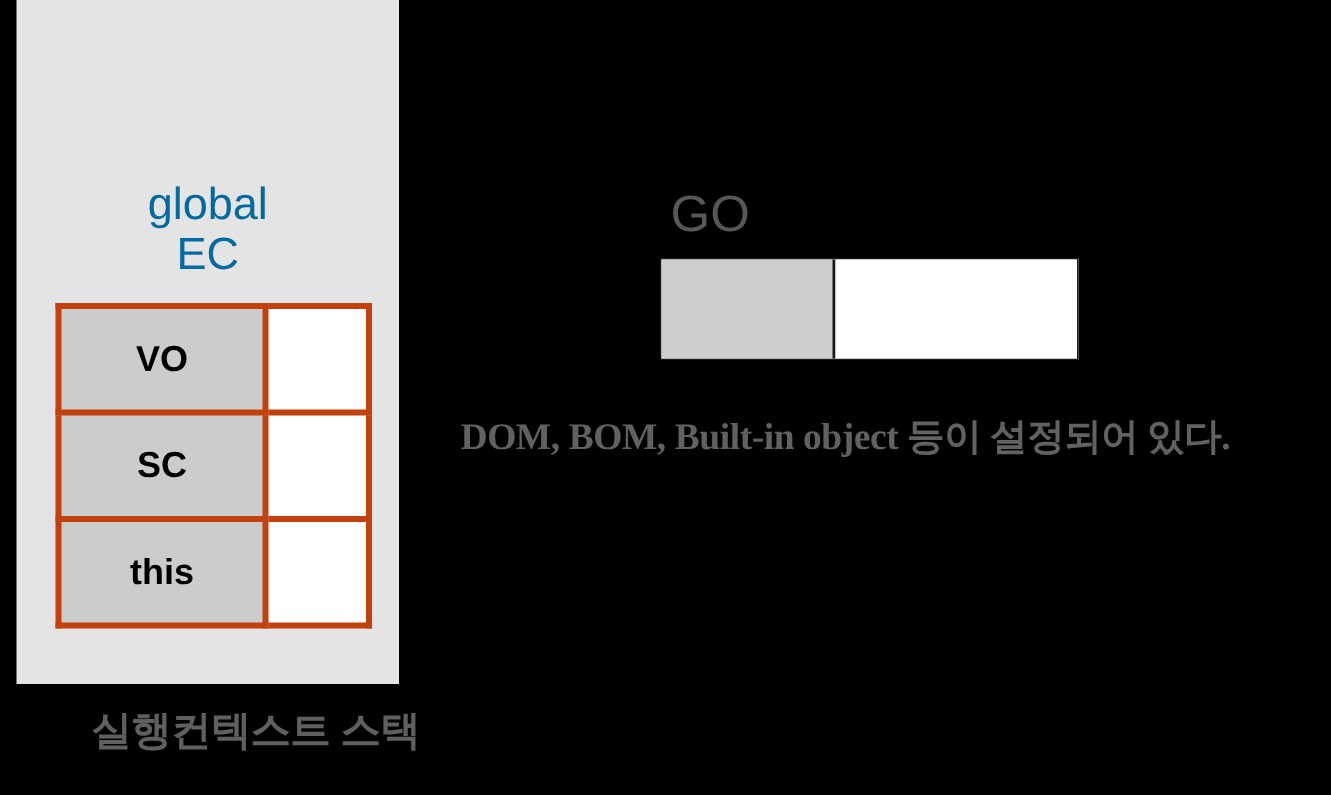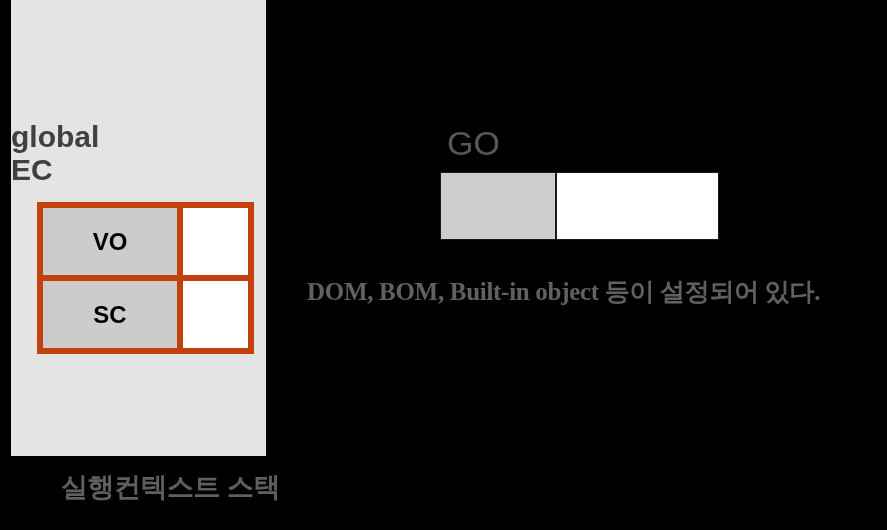--- a/index.html
+++ b/index.html
@@ -23,40 +23,40 @@
     width: 255px;
     height: 456px;
     background: #e4e4e4;
   }
 
   #stack-panel-title {
     position: absolute;
     left: 0;
     top: 120px;
     width: 255px;
-    text-align: left;
+    text-align: center;
     font-size: 30px;
     line-height: 33px;
-    color: #404040;
-    font-weight: 700;
+    color: #0369a1;
+    font-weight: 400;
     letter-spacing: 0px;
     white-space: pre-line;
   }
 
   
   #ec-table {
     position: absolute;
     left: 26px;
     top: 202px;
     width: 203px;
     border-collapse: collapse;
     table-layout: fixed;
   }
   #ec-table td {
-    border: 6px solid #c2410c;
+    border: 4px solid #c2410c;
     height: 67px;
     padding: 0;
     margin: 0;
   }
   #ec-table td.label-cell {
     width: 134px;
     background: #cccccc;
     text-align: center;
     vertical-align: middle;
     font-size: 24px;
@@ -138,20 +138,24 @@
   <table id="ec-table">
     <tbody>
       <tr>
         <td class="label-cell">VO</td>
         <td class="value-cell"></td>
       </tr>
       <tr>
         <td class="label-cell">SC</td>
         <td class="value-cell"></td>
       </tr>
+      <tr>
+        <td class="label-cell">this</td>
+        <td class="value-cell"></td>
+      </tr>
     </tbody>
   </table>
 </div>
 
 <div id="stack-caption">실행컨텍스트 스택</div>
 
 <div id="go-label">GO</div>
 
 <div id="go-box">
   <div class="go-left"></div>

